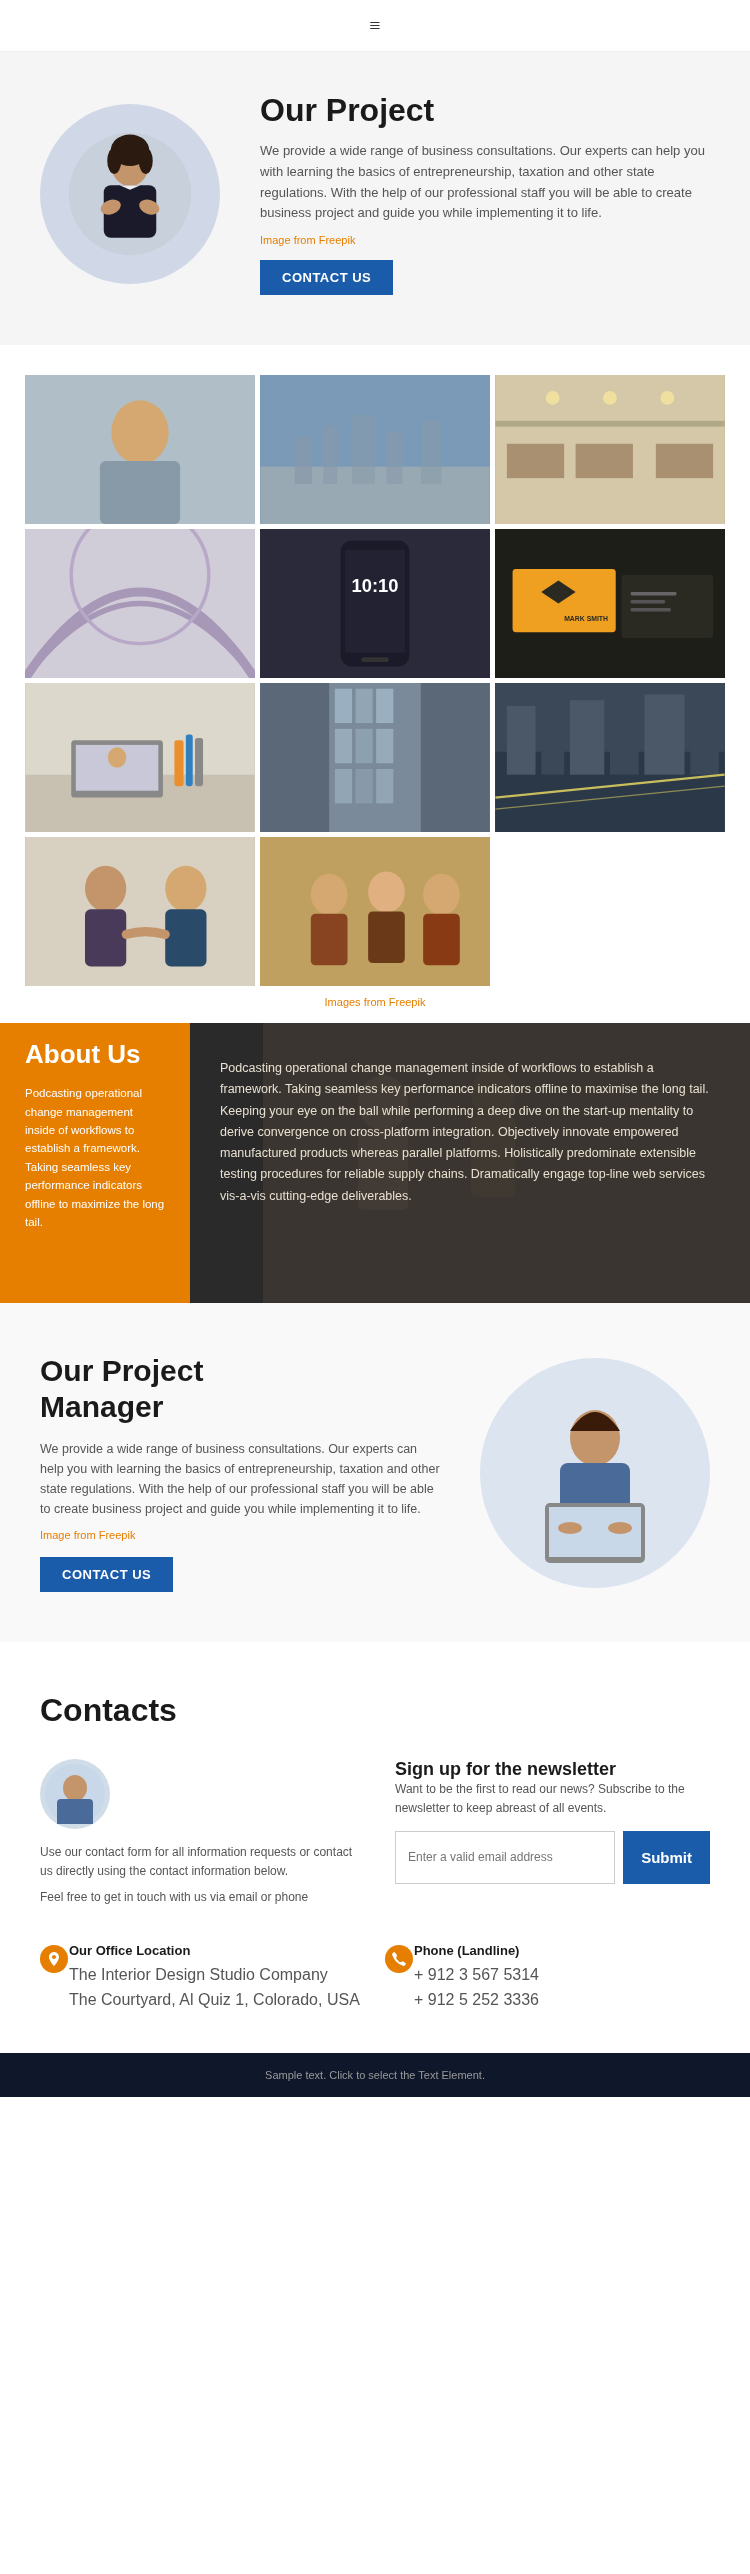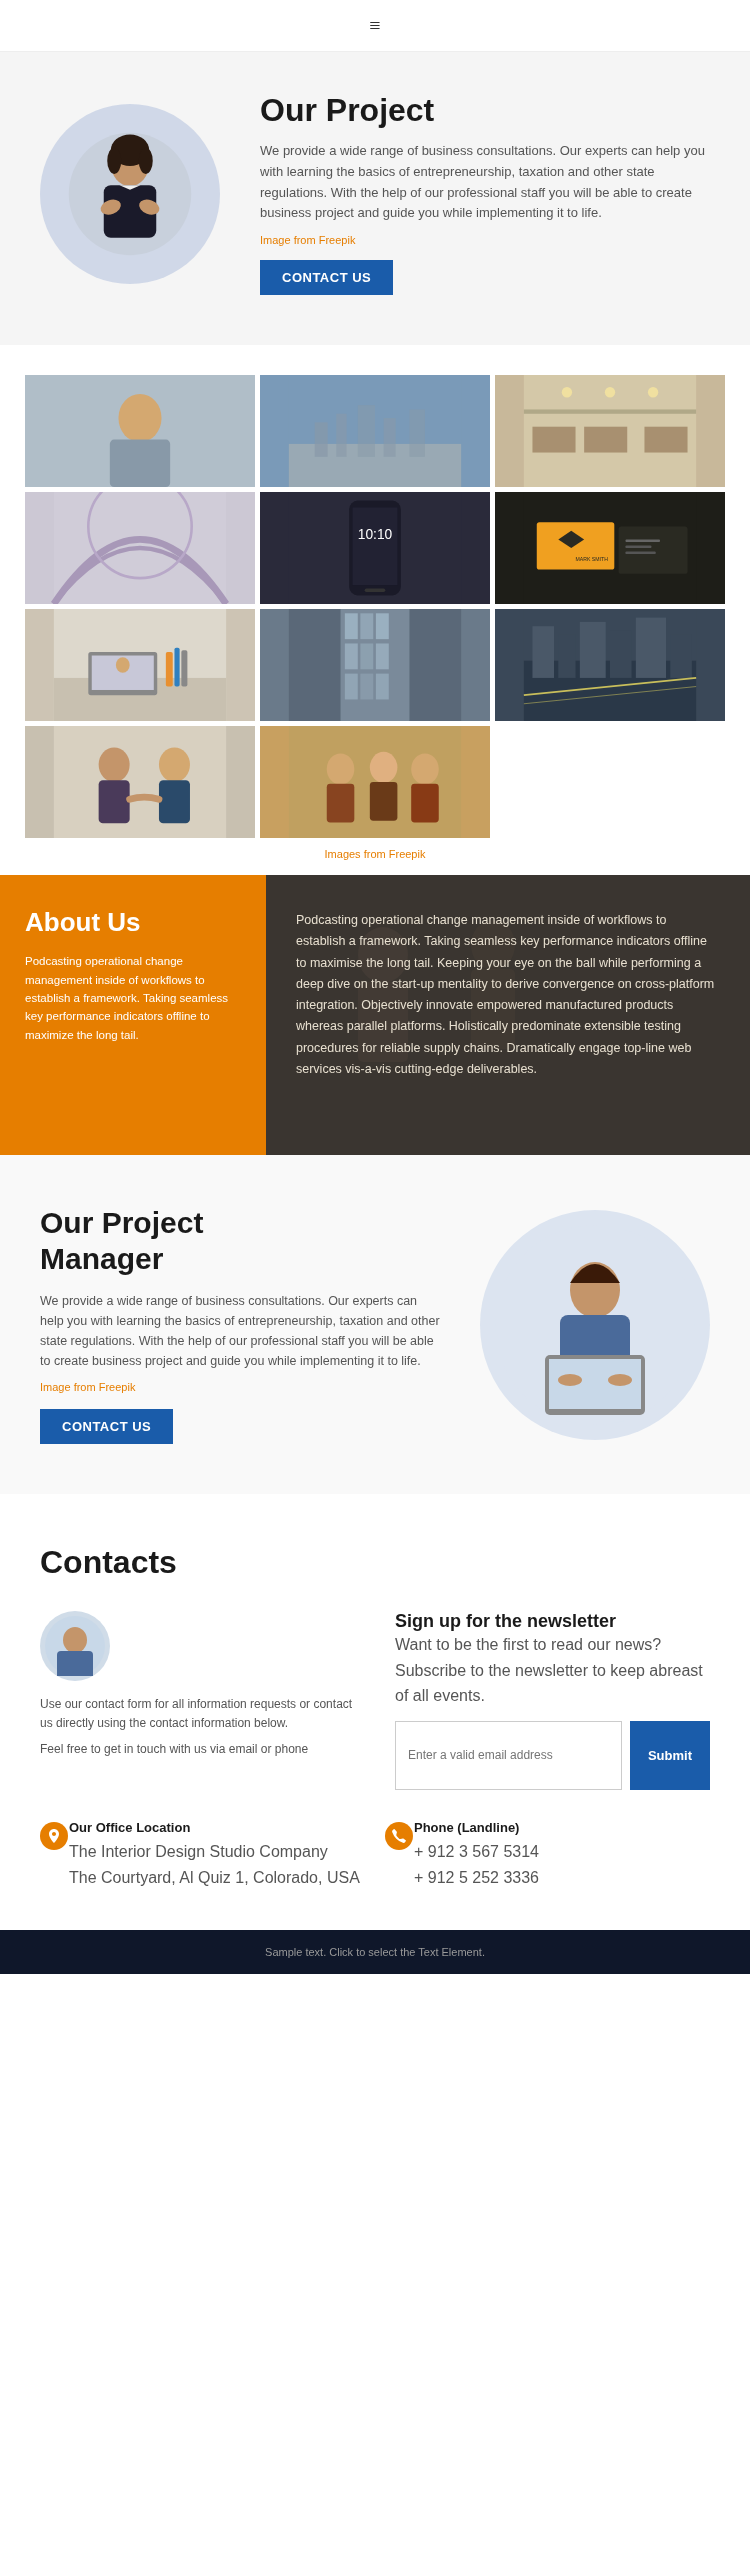--- a/index.html
+++ b/index.html
@@ -64,26 +64,27 @@
     .gallery {
       padding: 30px 25px 15px 25px;
       background: #fff;
     }
     .gallery-grid {
       display: grid;
       grid-template-columns: repeat(3, 1fr);
       gap: 5px;
     }
     .gallery-cell {
-      height: 112px;
+      height: 149px;
       overflow: hidden;
       background: #ccc;
       display: flex;
       align-items: center;
       justify-content: center;
+      font-weight: bold;
     }
     .gallery-cell svg { width: 100%; height: 100%; }
     .gallery-credit {
       text-align: center;
       font-size: 11px;
       color: #888;
       margin-top: 10px;
       font-family: sans-serif;
     }
     .gallery-credit span { color: #e67e00; }
@@ -99,23 +100,23 @@
     .about-bg {
       position: absolute;
       right: 0; top: 0;
       width: 65%;
       height: 100%;
       background: #3a3530;
       z-index: 0;
     }
     .about-left {
       background: #e67e00;
-      width: 266px;
+      width: 190px;
       flex-shrink: 0;
-      padding: 32px 25px;
+      padding: 16px 25px;
       z-index: 1;
       position: relative;
     }
     .about-title {
       font-size: 26px;
       font-weight: 700;
       color: #fff;
       margin-bottom: 14px;
       font-family: sans-serif;
     }
@@ -218,21 +219,21 @@
       font-family: sans-serif;
     }
     .contacts-right { }
     .newsletter-title {
       font-size: 18px;
       font-weight: 700;
       color: #1a1a1a;
       font-family: sans-serif;
     }
     .newsletter-desc {
-      font-size: 16px;
+      font-size: 12px;
       color: #555;
       line-height: 1.6;
       margin-bottom: 12px;
       font-family: sans-serif;
     }
     .newsletter-form {
       display: flex;
       gap: 8px;
     }
     .newsletter-input {
@@ -240,22 +241,22 @@
       padding: 10px 12px;
       border: 1px solid #ccc;
       font-size: 12px;
       font-family: sans-serif;
       outline: none;
     }
     .newsletter-btn {
       background: #1a5caa;
       color: #fff;
       border: none;
-      padding: 27px 18px;
-      font-size: 13px;
+      padding: 18px 18px;
+      font-size: 15px;
       font-weight: 600;
       cursor: pointer;
       font-family: sans-serif;
     }
 
     
     .info-rows {
       display: grid;
       grid-template-columns: 1fr 1fr;
       gap: 20px;

